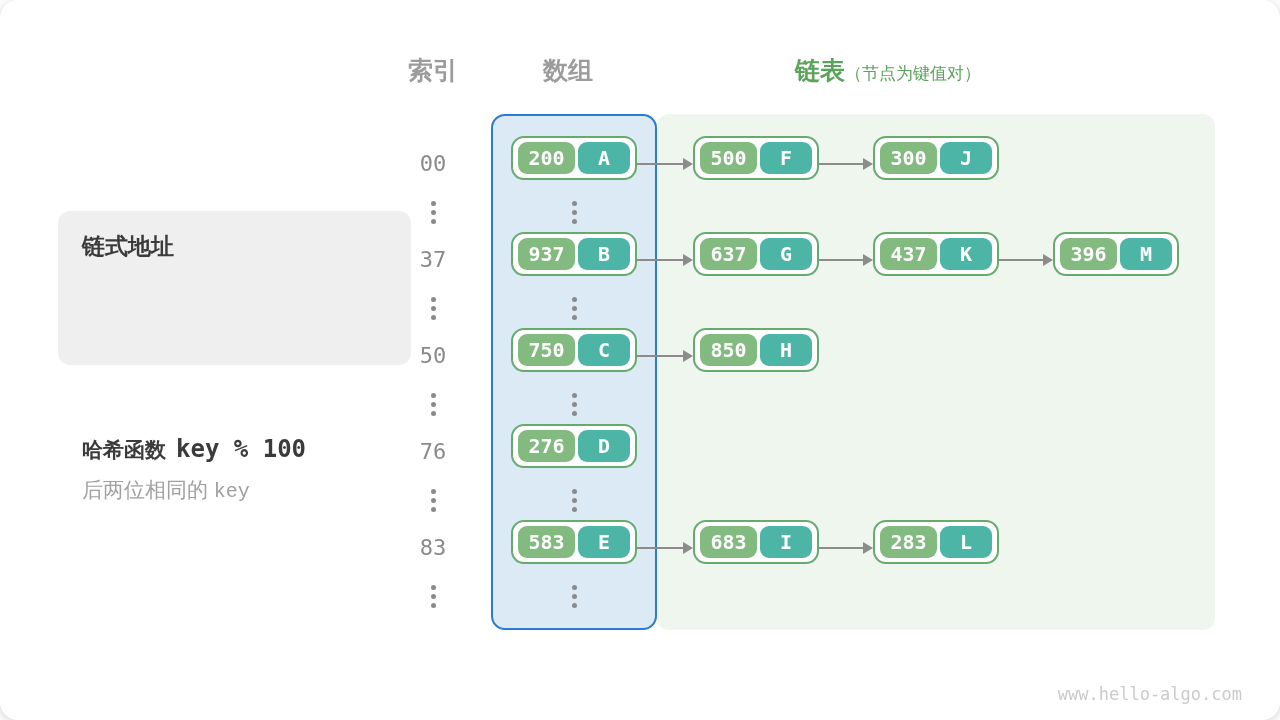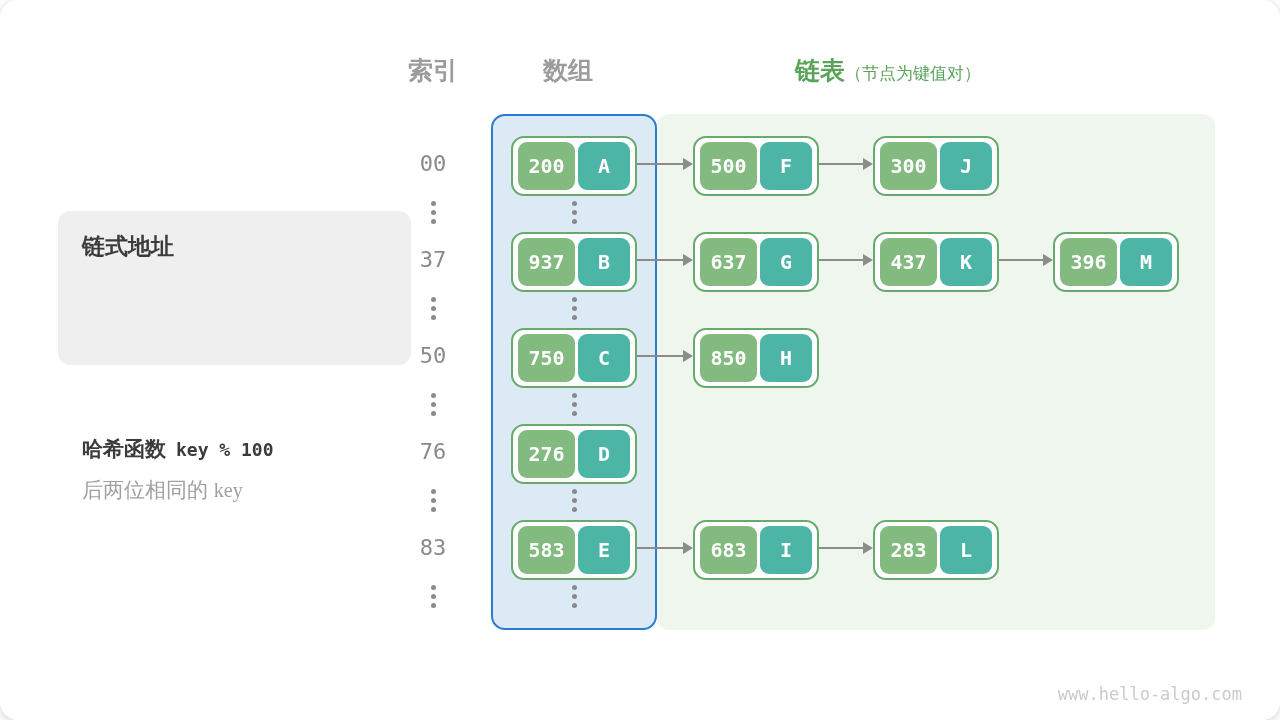--- a/index.html
+++ b/index.html
@@ -16,34 +16,34 @@
 
   
   .sidebar{position:absolute;left:58px;top:211px;width:353px;height:154px;background:var(--sidebar-bg);
            border-radius:12px;padding:21px 24px;box-sizing:border-box;}
   .sidebar .title{margin:0;font-size:23px;font-weight:bold;color:var(--dark-text);line-height:28px;}
   .sidebar .desc{margin:13px 0 0;font-size:21px;line-height:37px;color:var(--gray-text);}
 
   
   .hash{position:absolute;left:82px;top:436px;}
   .hash .line1{font-size:21px;font-weight:bold;color:var(--dark-text);line-height:26px;}
-  .hash .formula{font-family:"DejaVu Sans Mono","Liberation Mono",monospace;font-size:18px;margin-left:10px;}
+  .hash .formula{font-family:"DejaVu Sans Mono","Liberation Mono",monospace;font-size:24px;margin-left:10px;}
   .hash .line{font-size:21px;color:var(--gray-text);margin-top:14px;line-height:26px;}
-  .hash .key{font-family:Liberation Serif, serif;font-size:20px;}
+  .hash .key{font-family:Liberation Mono, monospace;font-size:20px;}
 
   
   .array-box{position:absolute;left:491px;top:114px;width:166px;height:516px;background:var(--array-bg);
              border:2.5px solid var(--array-border);border-radius:14px;box-sizing:border-box;z-index:2;}
   .list-region{position:absolute;left:657px;top:114px;width:558px;height:516px;background:var(--list-bg);
                border-radius:12px;z-index:1;}
 
   
   .row-index{position:absolute;width:70px;text-align:center;font-family:"DejaVu Sans Mono","Liberation Mono",monospace;
              font-size:22px;line-height:26px;color:var(--index-gray);z-index:3;}
-  .node{position:absolute;width:126px;height:60px;background:#fff;border:2px solid var(--node-border);
+  .node{position:absolute;width:126px;height:44px;background:#fff;border:2px solid var(--node-border);
         border-radius:13px;box-sizing:border-box;display:flex;gap:3px;padding:4px 5px;z-index:3;}
   .cell{border-radius:9px;display:flex;align-items:center;justify-content:center;color:#fff;
         font-family:"DejaVu Sans Mono","Liberation Mono",monospace;font-size:20px;font-weight:600;}
   .cell.key{width:57px;background:var(--node-key-bg);}
   .cell.val{flex:1;background:var(--node-value-bg);}
   .vdots{position:absolute;display:flex;flex-direction:column;gap:4px;z-index:3;}
   .vdots i{width:5px;height:5px;border-radius:50%;background:var(--index-gray);}
   .arrow{position:absolute;height:13px;z-index:3;}
   .arrow .shaft{position:absolute;left:0;right:8px;top:5px;height:2.6px;background:var(--arrow-gray);}
   .arrow::after{content:"";position:absolute;right:0;top:0;width:0;height:0;

